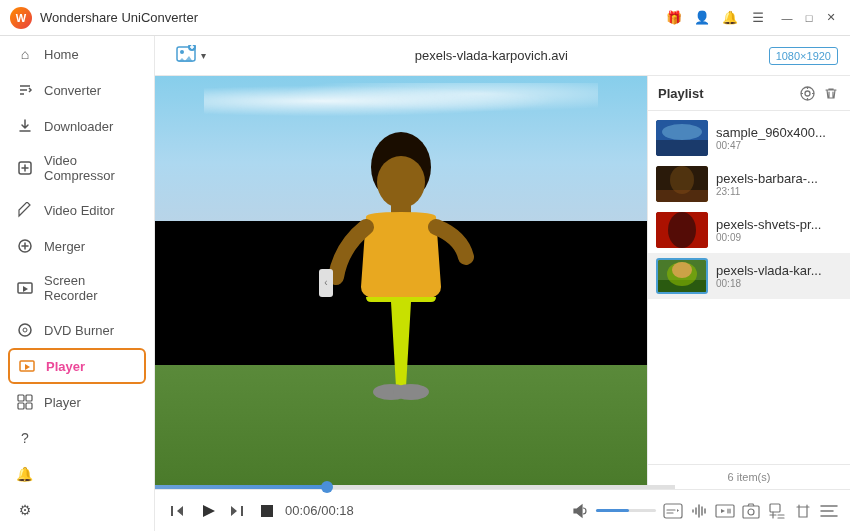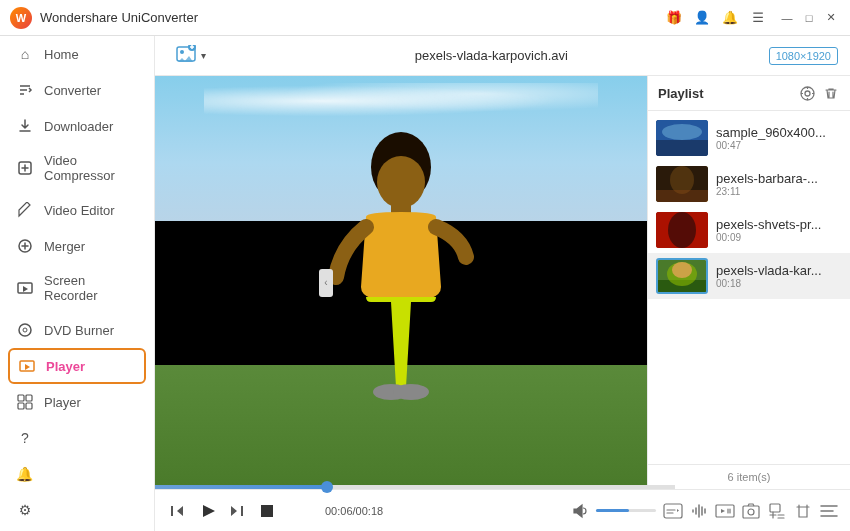--- a/index.html
+++ b/index.html
@@ -357,24 +357,23 @@
       align-items: center;
       justify-content: center;
       cursor: pointer;
       color: #555;
       font-size: 14px;
     }
     .ctrl-btn.play {
       font-size: 16px;
     }
     .time-display {
-      font-size: 11px;
+      font-size: 13px;
       color: #555;
       white-space: nowrap;
-      margin-left: 40px;
     }
     .controls-spacer { flex: 1; }
     .volume-area {
       display: flex;
       align-items: center;
       gap: 4px;
     }
     .volume-slider {
       width: 60px;
       height: 3px;

